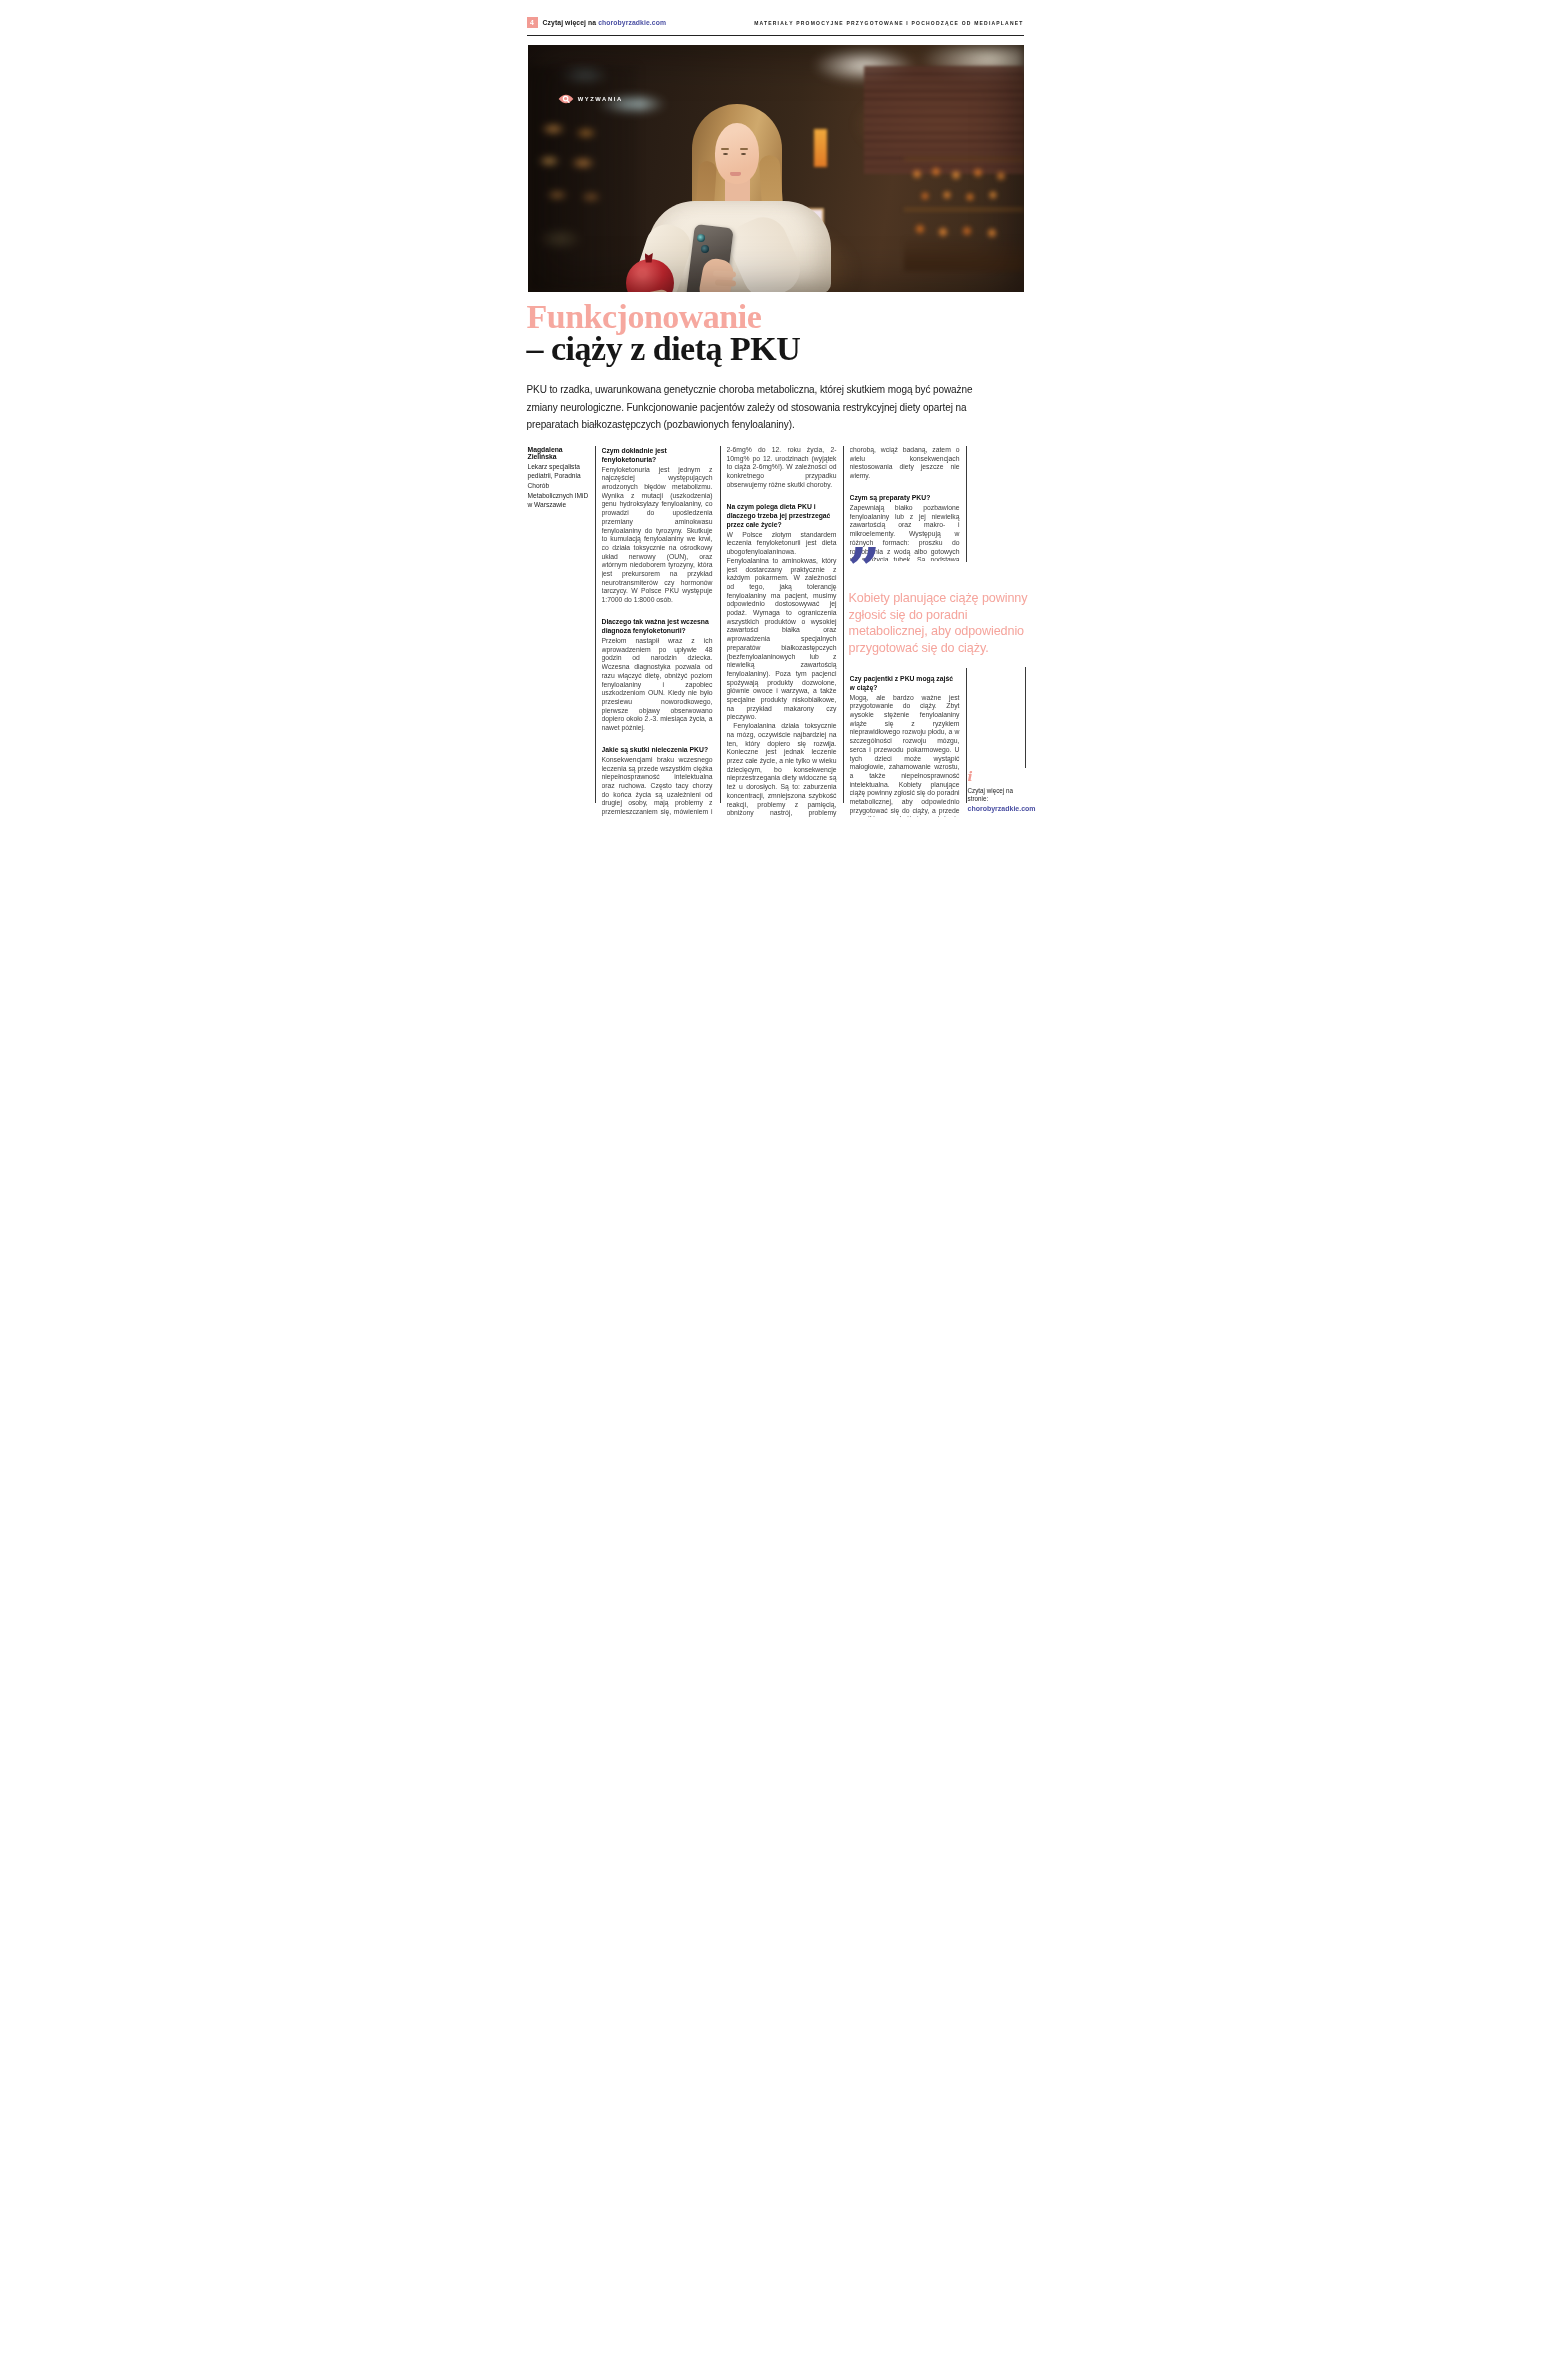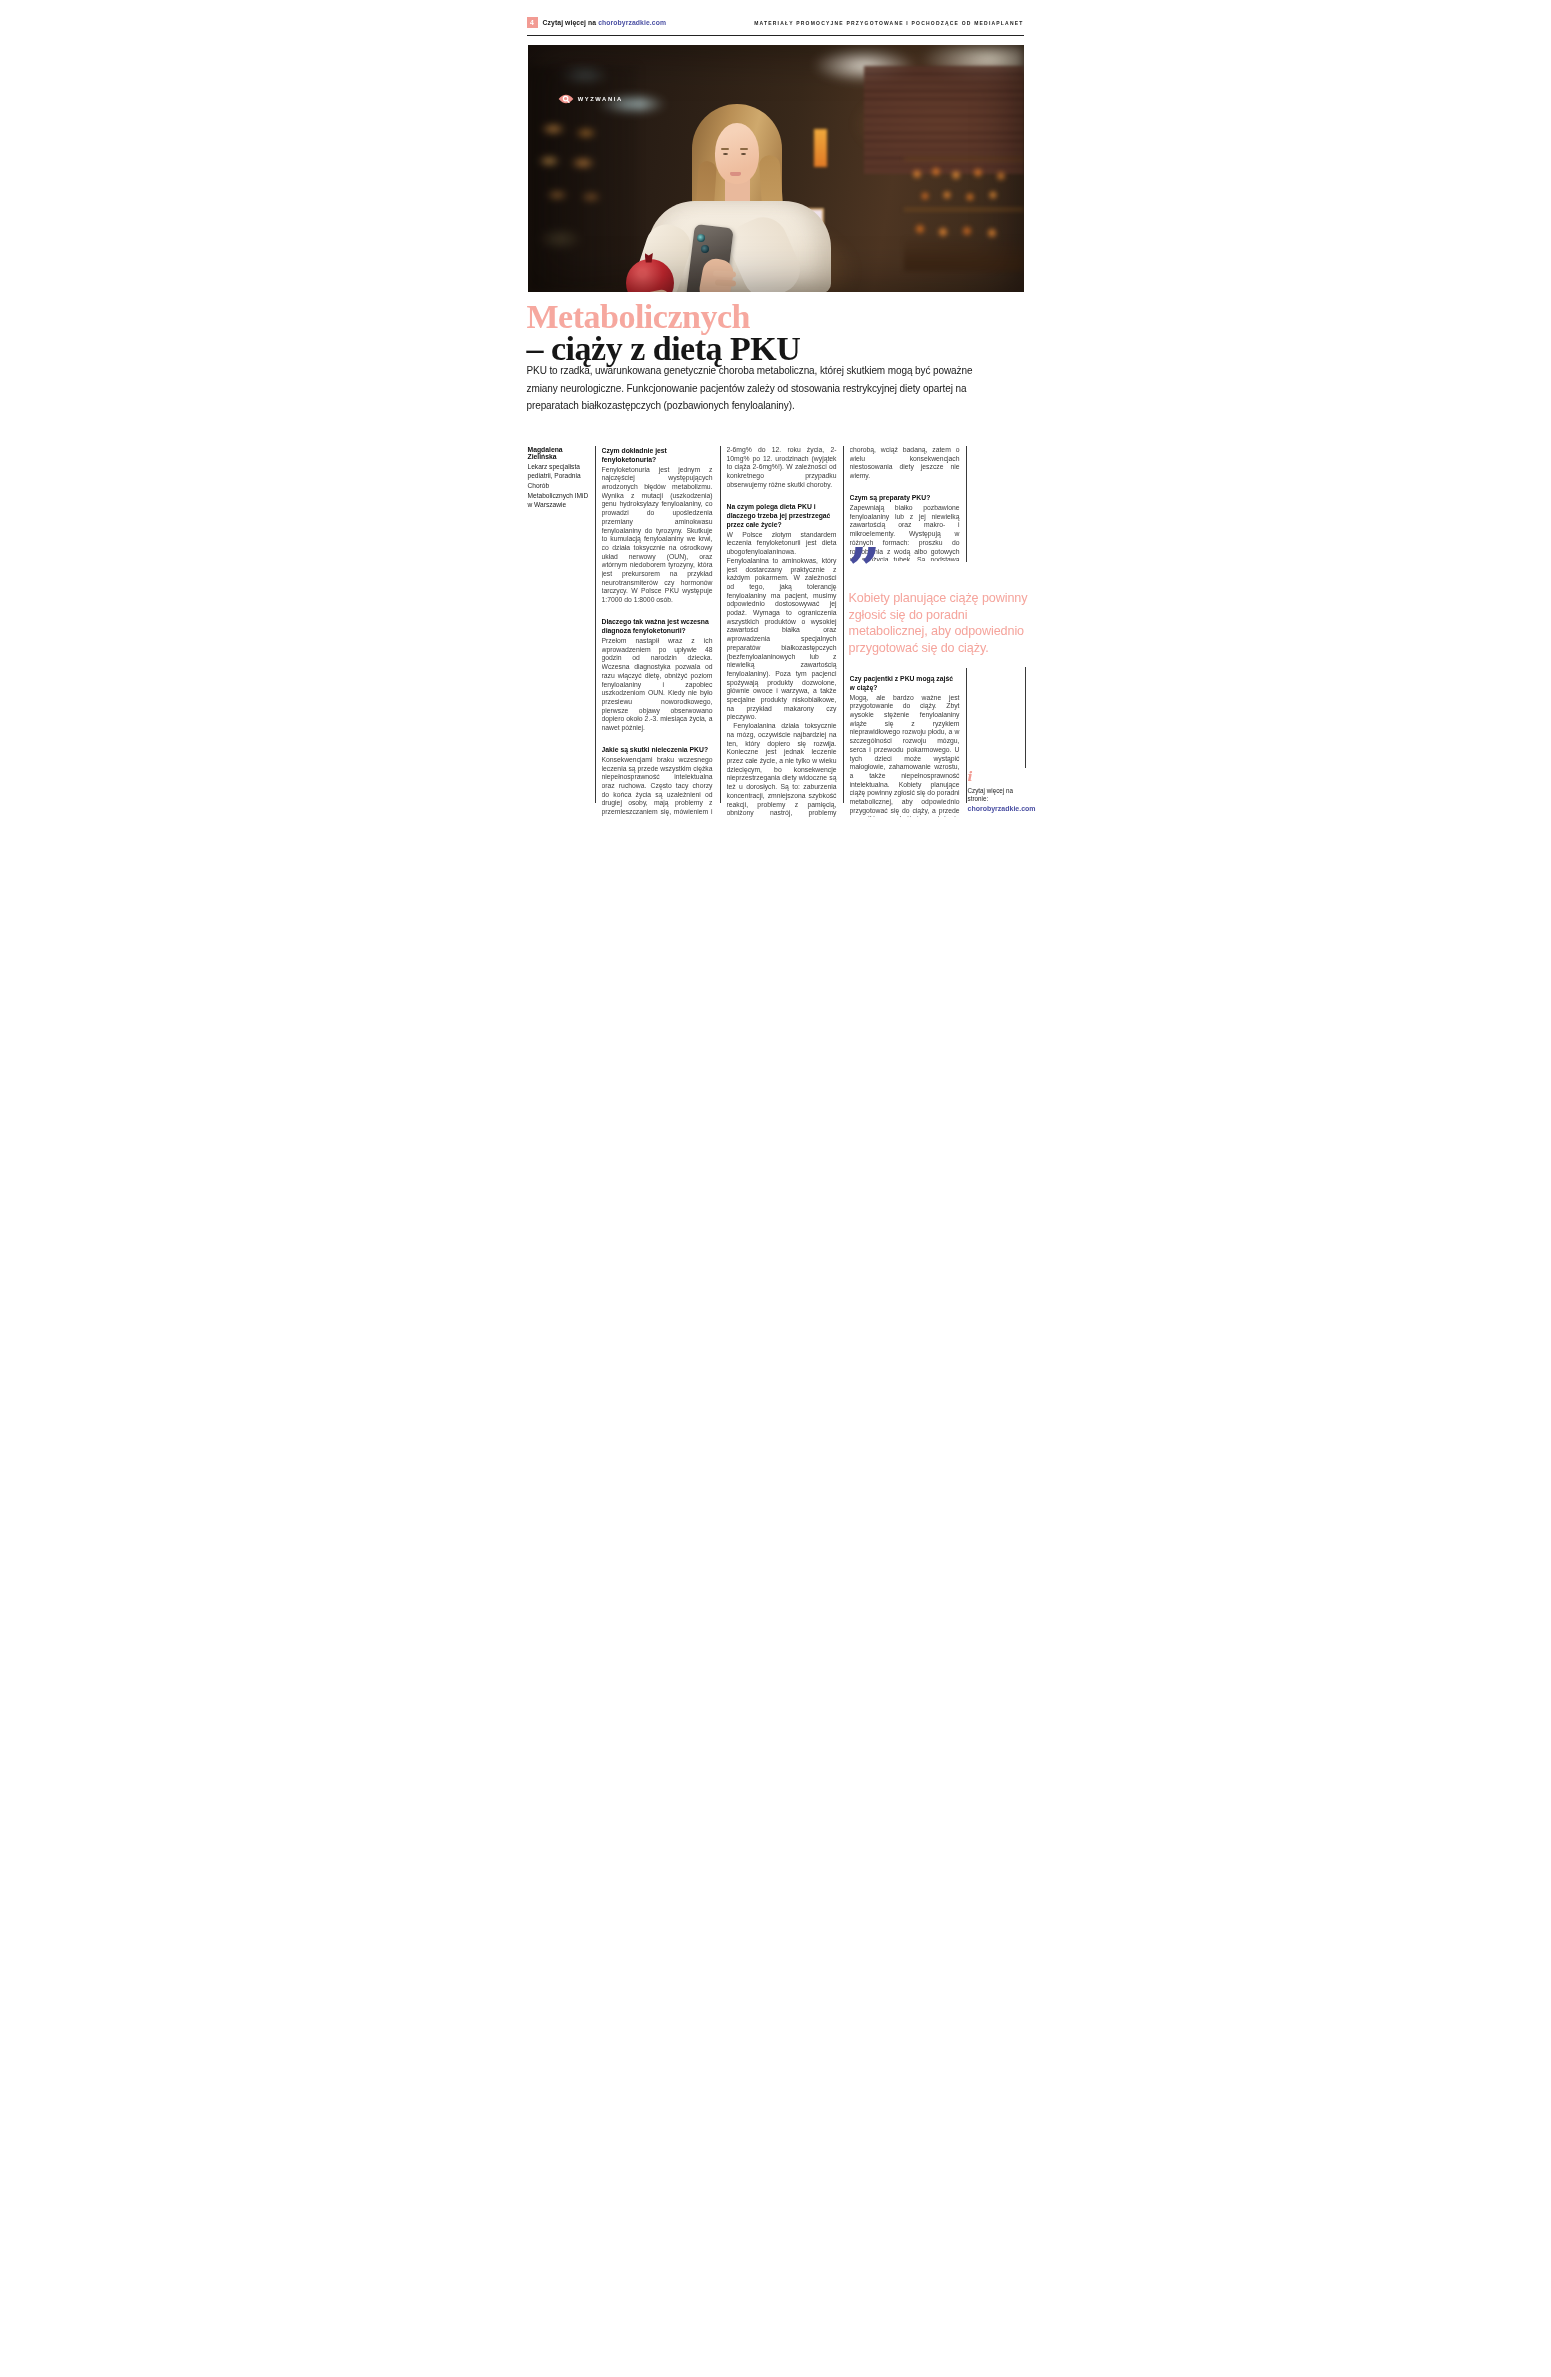--- a/index.html
+++ b/index.html
@@ -100,21 +100,21 @@
 
   
   .badge{left:30px;top:49px;display:flex;align-items:center;gap:4.2px;}
   .badge-label{color:#fff;font-size:5.8px;font-weight:700;letter-spacing:1.6px;}
 
   
   .title{left:20px;top:301px;font-family:"Liberation Serif",serif;font-weight:700;
          font-size:34px;line-height:32px;letter-spacing:-0.5px;}
   .title .t1{color:#F6A89F;}
   .title .t2{color:#161616;}
-  .lead{left:20px;top:362px;width:462px;font-size:10px;line-height:17.6px;color:#191919;letter-spacing:-0.1px;}
+  .lead{left:20px;top:381px;width:462px;font-size:10px;line-height:17.6px;color:#191919;letter-spacing:-0.1px;}
 
   
   .vrule{width:0.5px;background:#3a3a3a;}
   .author{left:21px;top:446px;width:64px;color:#222;}
   .author .name{font-size:6.8px;font-weight:700;color:#0f0f0f;margin:0 0 1.6px 0;}
   .author .desc{font-size:6.6px;line-height:9.7px;margin:0;}
   .col{font-size:6.8px;line-height:8.7px;color:#3b3b3b;text-align:justify;}
   .col h3{font-size:6.8px;line-height:9px;color:#0f0f0f;margin:12.6px 0 1.6px 0;text-align:left;}
   .col h3.first{margin-top:0;}
   .col p{margin:0;}
@@ -187,21 +187,21 @@
           <path d="M1.5 12.5 Q11 2 20 2 Q29 2 38.5 12.5 Q29 23 20 23 Q11 23 1.5 12.5 Z" fill="#F0948C"></path>
           <circle cx="19" cy="11.5" r="5.6" fill="none" stroke="#ffffff" stroke-width="3"></circle>
           <line x1="23" y1="16" x2="27.5" y2="21" stroke="#ffffff" stroke-width="3.4" stroke-linecap="round"></line>
         </svg>
       </span>
       <span class="badge-label">WYZWANIA</span>
     </div>
   </div>
 
   <div class="abs title">
-    <div class="t1">Metabolicznych</div>
+    <div class="t1">Funkcjonowanie</div>
     <div class="t2">– ciąży z dietą PKU</div>
   </div>
 
   <div class="abs lead">PKU to rzadka, uwarunkowana genetycznie choroba metaboliczna, której skutkiem mogą być poważne zmiany neurologiczne. Funkcjonowanie pacjentów zależy od stosowania restrykcyjnej diety opartej na preparatach białkozastępczych (pozbawionych fenyloalaniny).</div>
 
   <div class="abs vrule" style="left:88px;top:446px;height:357px;"></div>
   <div class="abs vrule" style="left:213px;top:446px;height:357px;"></div>
   <div class="abs vrule" style="left:336px;top:446px;height:357px;"></div>
   <div class="abs vrule" style="left:459px;top:446px;height:116px;"></div>
   <div class="abs vrule" style="left:459px;top:668px;height:135px;"></div>

